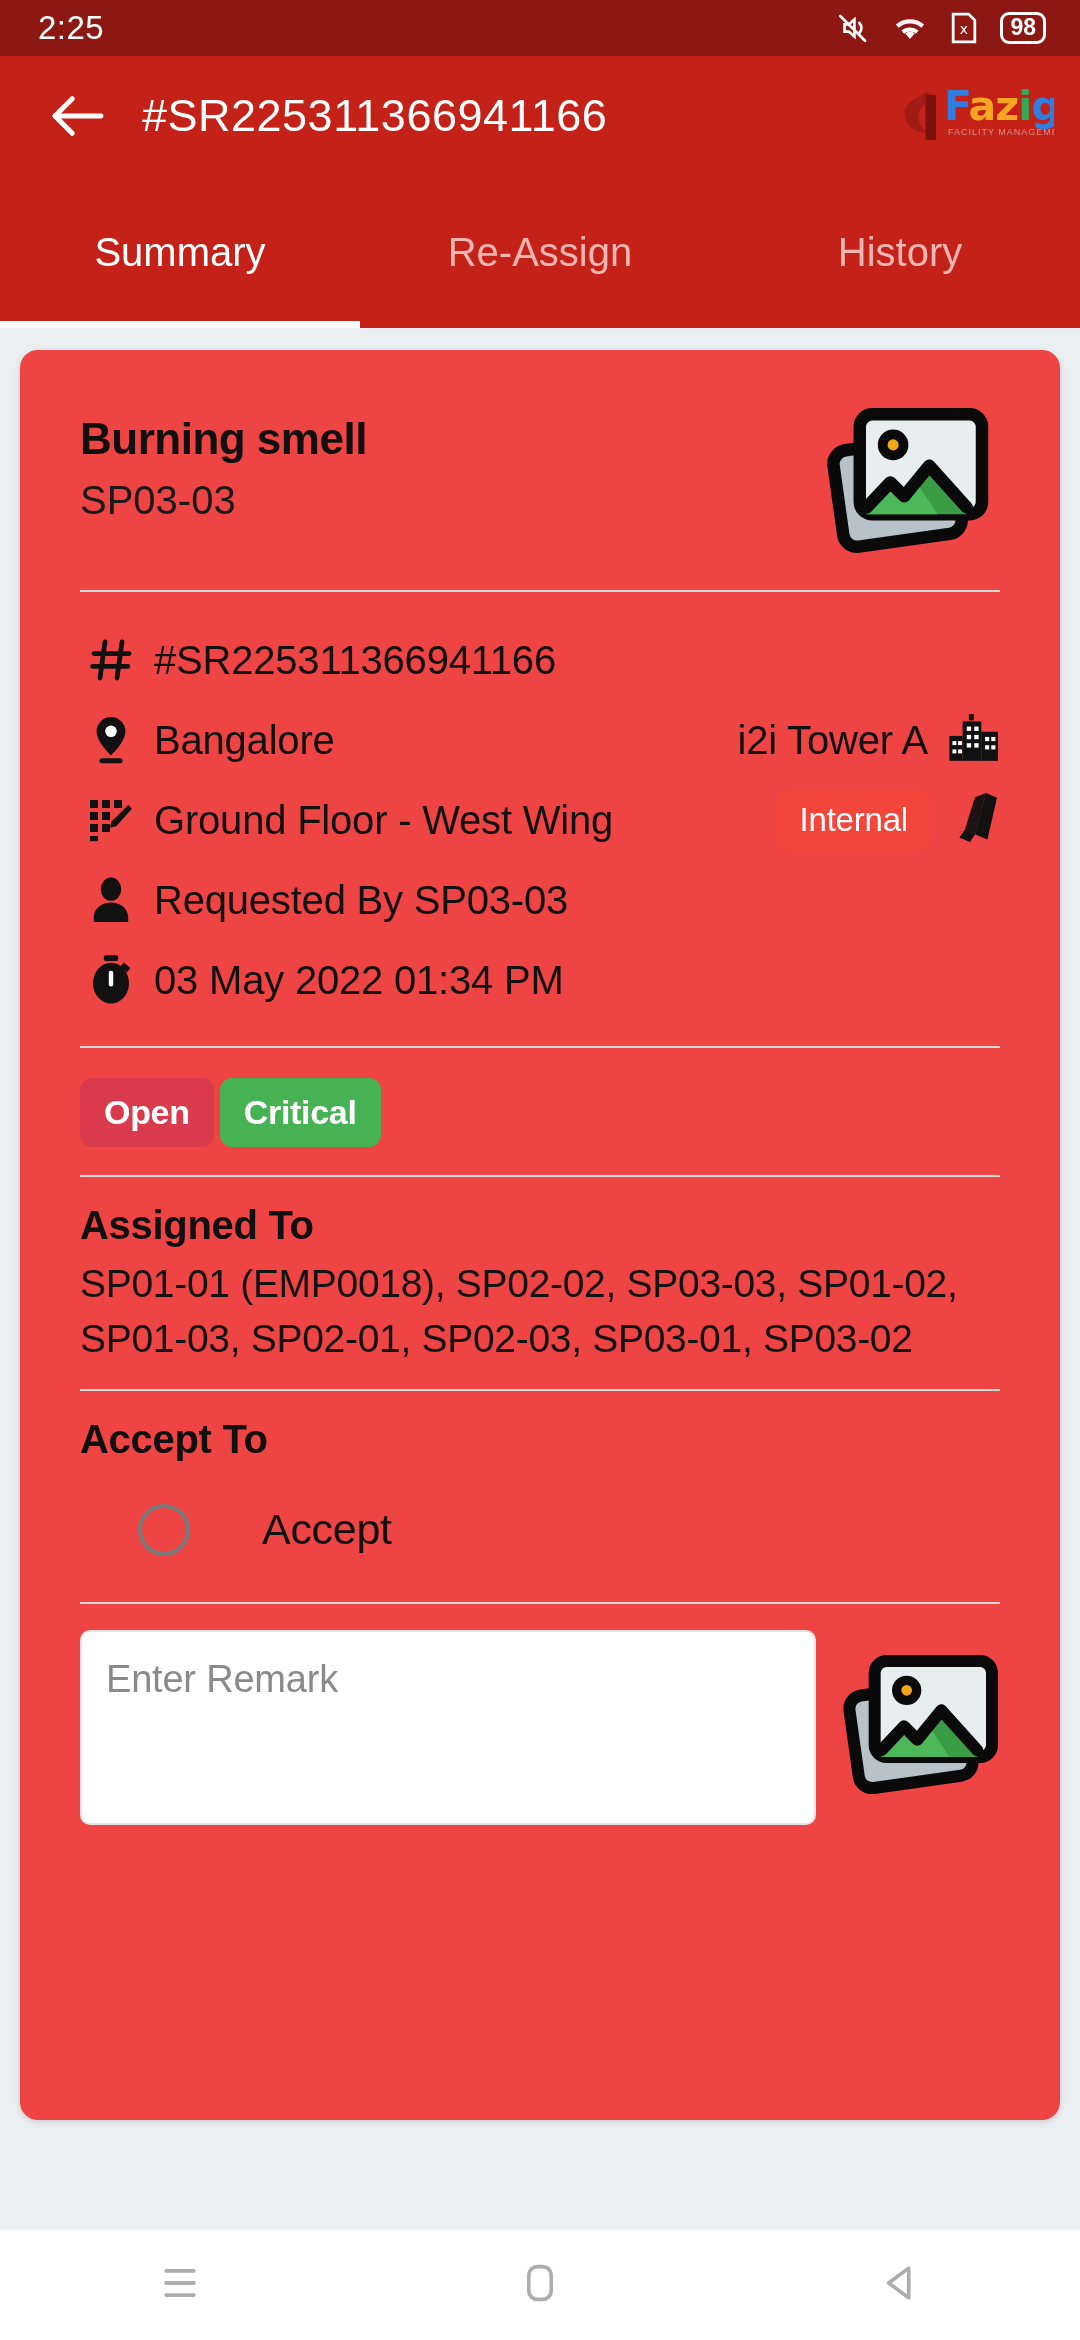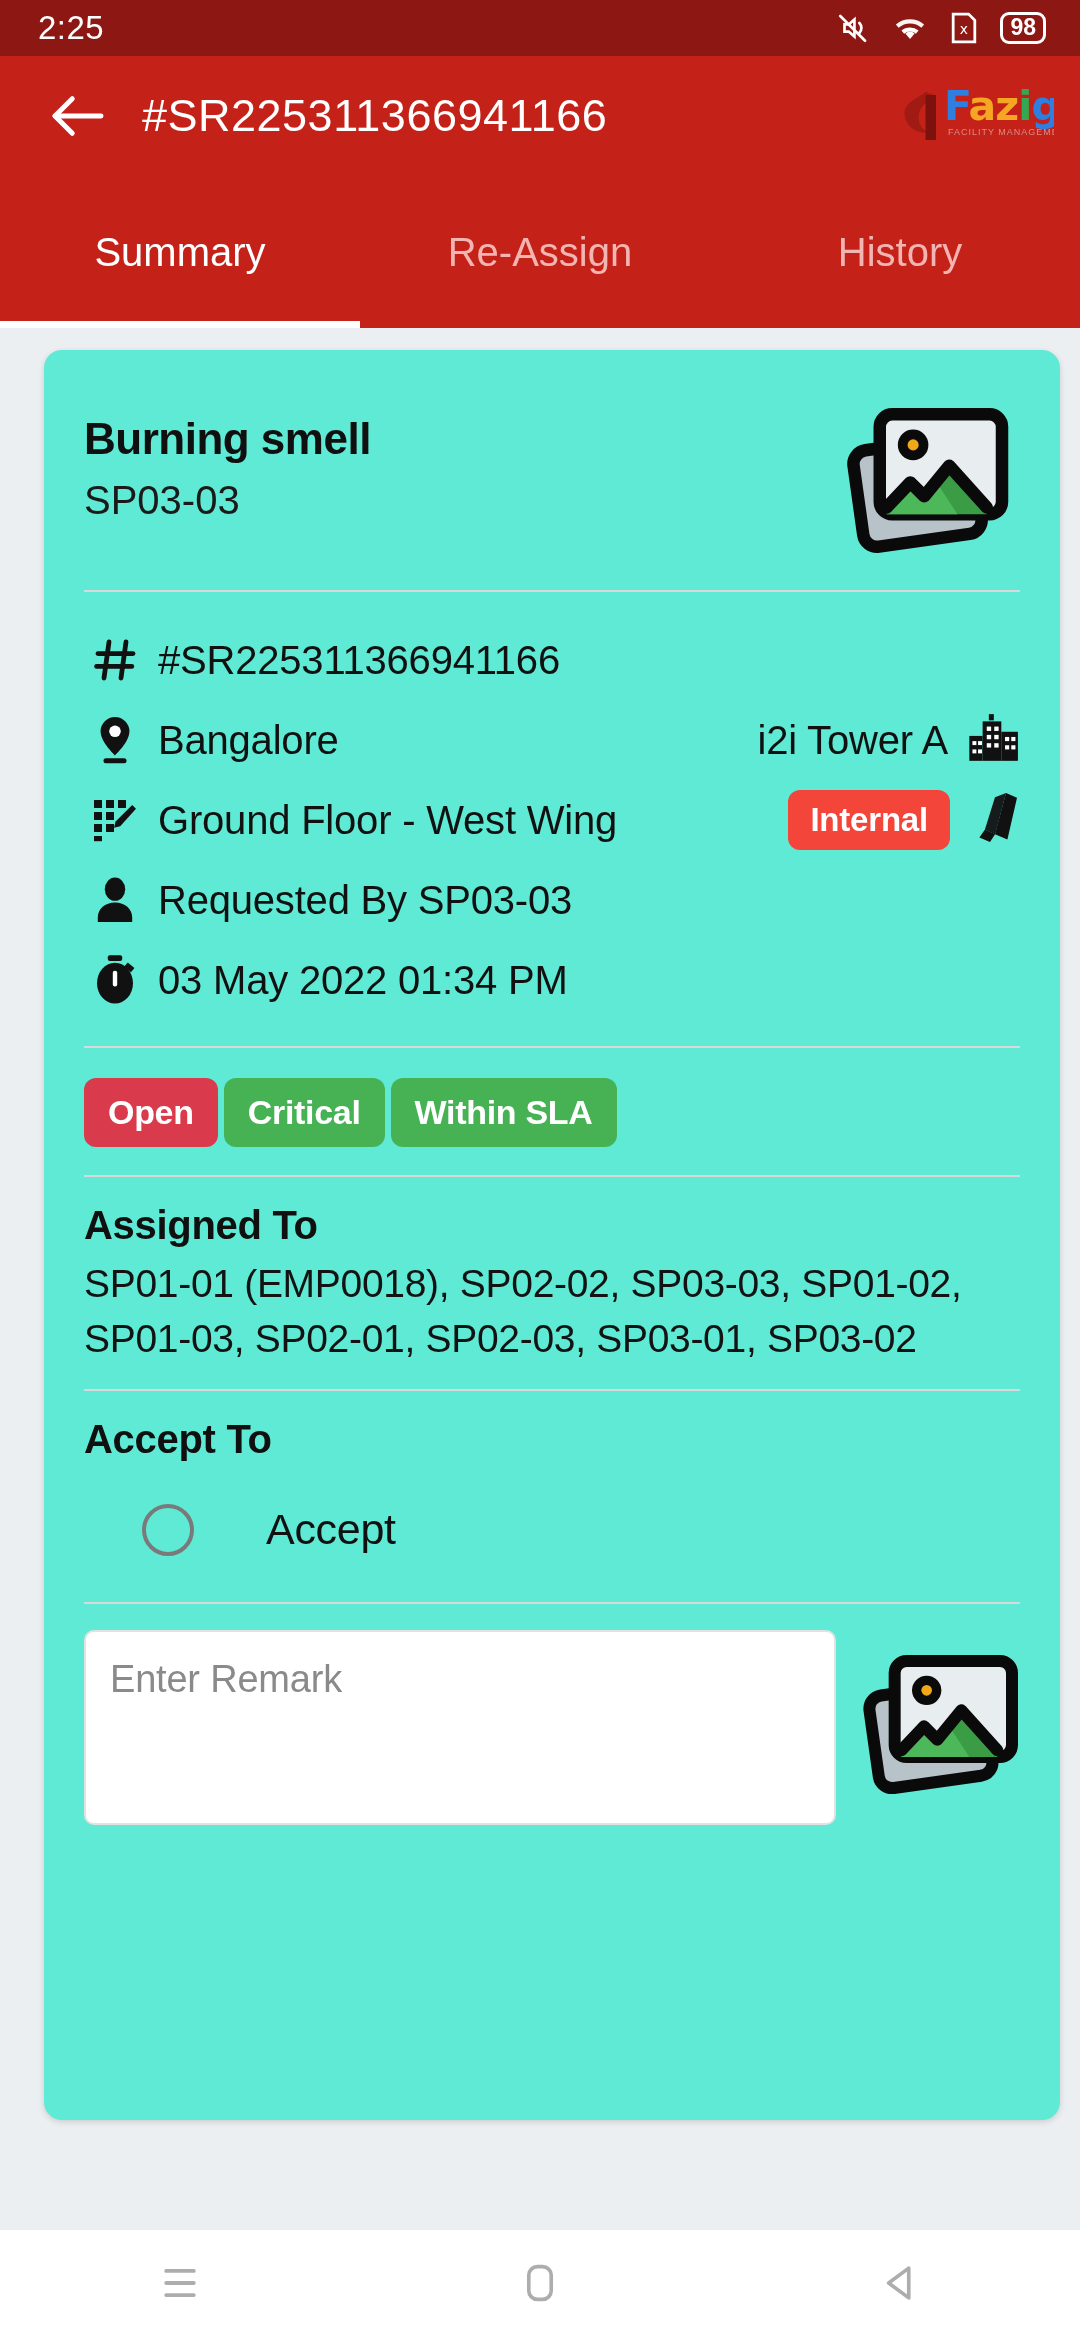--- a/index.html
+++ b/index.html
@@ -66,43 +66,43 @@
   }
   .tab.active { color:#ffffff; }
   .tab.active::after {
     content:""; position:absolute; left:0; right:0; bottom:0;
     height:7px; background:#ffffff;
   }
 
   
   .page { background:#eceff1; height:2340px; padding:22px 20px 0; }
   .card {
-    background:#5eead4; border-radius:18px;
+    background:#ef4444; border-radius:18px;
     box-shadow:0 2px 6px rgba(0,0,0,.14);
-    padding:0 40px; height:1770px; overflow:hidden;margin-left:24px;
+    padding:0 60px; height:1770px; overflow:hidden;
   }
 
   .card-head { display:flex; align-items:flex-start; padding:56px 0 34px; }
   .card-head-text { flex:1; padding-top:8px; }
   .issue-title { font-size:44px; font-weight:700; color:#101010; letter-spacing:-.5px; }
   .issue-sub { font-size:40px; color:#1a1a1a; margin-top:14px; letter-spacing:0px; }
   .photo-icon { width:170px; height:150px; flex:0 0 auto; margin-right:8px; }
   .photo-icon svg { width:100%; height:100%; }
 
   hr.div { border:none; border-top:2px solid #d9d9d9; margin:0; }
 
   
   .details { padding:28px 0 26px; }
   .drow { display:flex; align-items:center; min-height:80px; }
   .drow .ic { width:62px; flex:0 0 62px; display:flex; align-items:center; justify-content:center; }
   .drow .txt { font-size:40px; color:#111111; margin-left:12px; letter-spacing:-.2px; white-space:nowrap; }
   .drow .right { margin-left:auto; display:flex; align-items:center; gap:18px; }
   .drow .right .rtxt { font-size:40px; color:#111111; letter-spacing:-.2px; }
   .badge-internal {
-    background:#f4453a; color:#ffffff; font-size:33px; font-weight:700;
+    background:#f4453a; color:#ffffff; font-size:33px; font-weight:400;
     border-radius:12px; padding:11px 22px; letter-spacing:-.2px;
   }
 
   
   .chips { display:flex; gap:6px; padding:30px 0 28px; }
   .chip {
     color:#ffffff; font-size:34px; font-weight:700;
     border-radius:12px; padding:15px 24px; letter-spacing:-.3px; white-space:nowrap;
   }
 
@@ -323,21 +323,20 @@
         </span>
         <span class="txt">03 May 2022 01:34 PM</span>
       </div>
     </div>
 
     <hr class="div">
 
     <div class="chips">
       <span class="chip" style="background:#d93b4c">Open</span>
       <span class="chip" style="background:#46b253">Critical</span>
-      <span class="chip" style="background:#46b253">Within SLA</span>
     </div>
 
     <hr class="div">
 
     <div class="section">
       <div class="section-title">Assigned To</div>
       <div class="assigned-list">SP01-01 (EMP0018), SP02-02, SP03-03, SP01-02, SP01-03, SP02-01, SP02-03, SP03-01, SP03-02</div>
     </div>
 
     <hr class="div">

